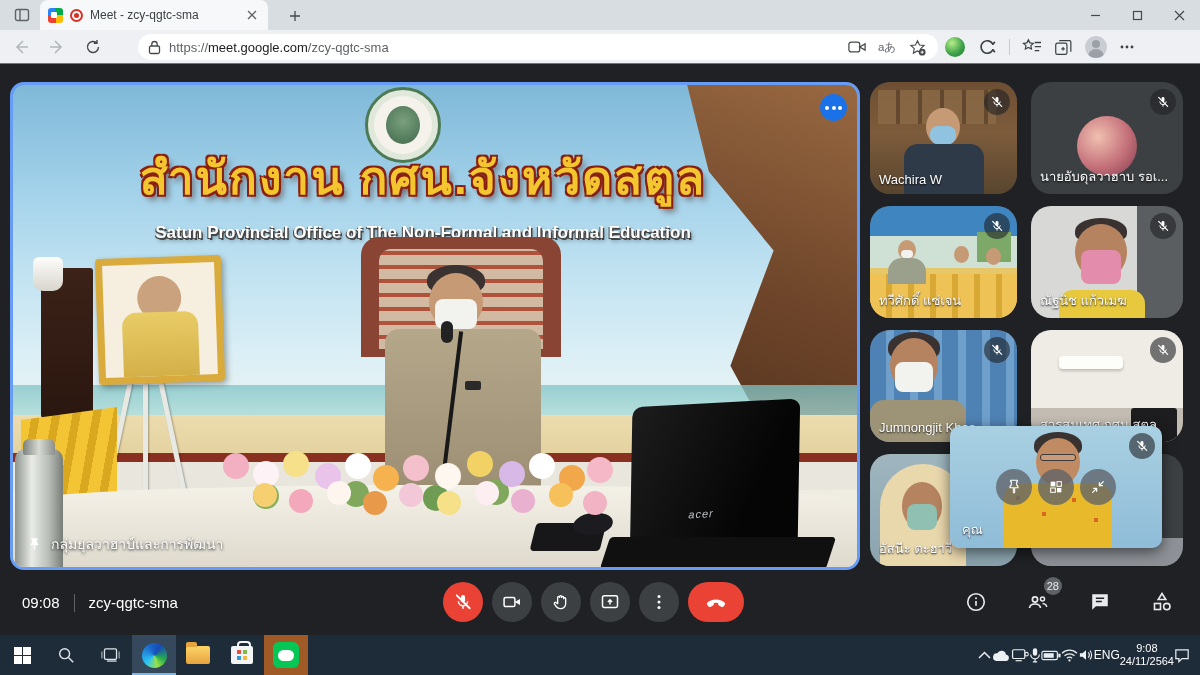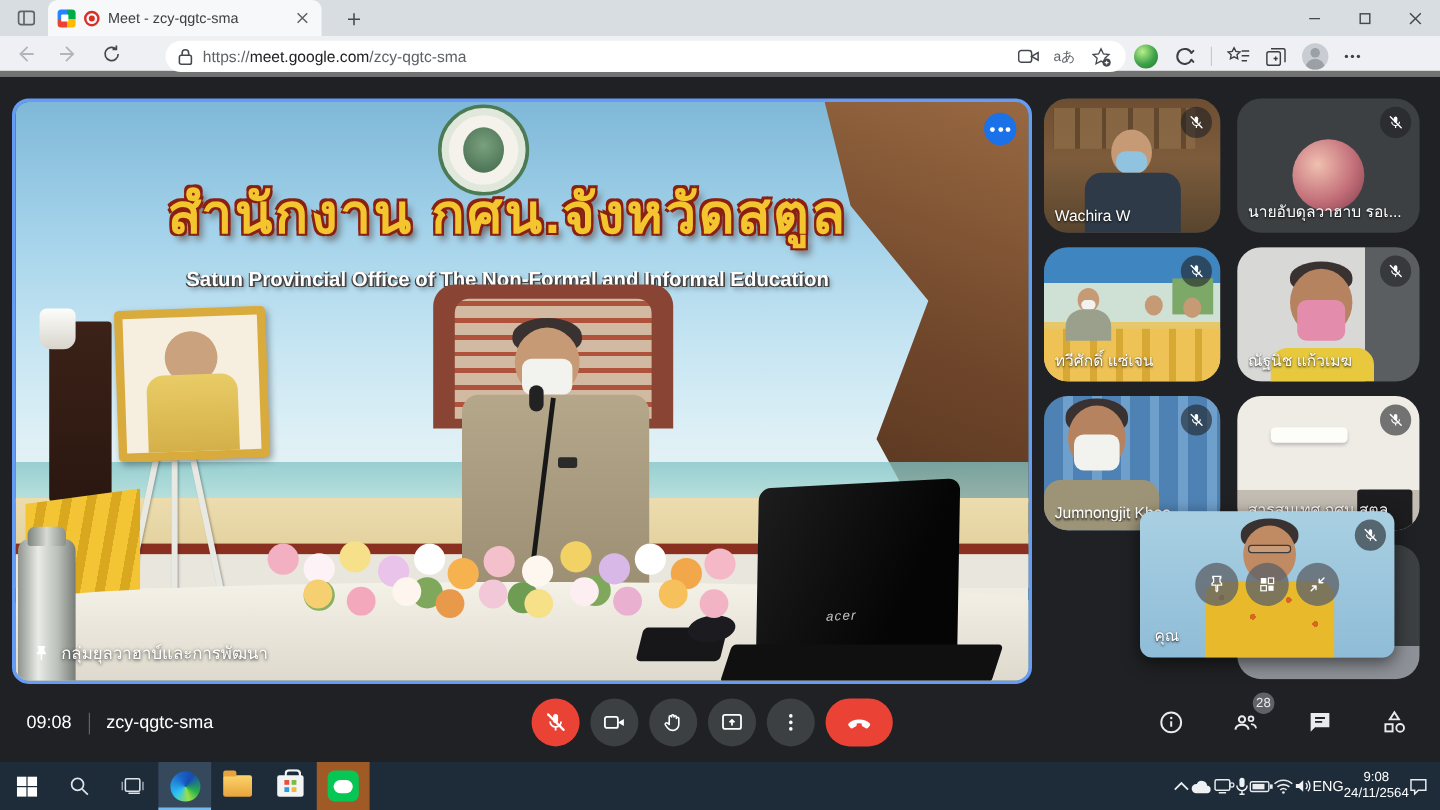--- a/index.html
+++ b/index.html
@@ -16,37 +16,37 @@
   .favicon::after{content:"";position:absolute;left:3px;top:4.5px;width:6px;height:6px;background:#fff;border-radius:1px}
   .recdot{width:13px;height:13px;border-radius:50%;border:2px solid #d93025;display:flex;align-items:center;justify-content:center}
   .recdot::after{content:"";width:5px;height:5px;border-radius:50%;background:#d93025}
   .tabtitle{flex:1;font-size:12px;color:#3c4043;white-space:nowrap;overflow:hidden}
   .tabclose{width:16px;height:16px;display:flex;align-items:center;justify-content:center}
   .newtab{position:absolute;left:284px;top:5px;width:22px;height:22px;display:flex;align-items:center;justify-content:center}
   .wincap{position:absolute;right:0;top:0;height:30px;display:flex}
   .wc{width:42px;height:30px;display:flex;align-items:center;justify-content:center}
 
   
-  .tb{position:absolute;left:0;top:30px;width:1200px;height:34px;background:#eef0f3;border-bottom:5px solid #737373;display:flex;align-items:center}
+  .tb{position:absolute;left:0;top:30px;width:1200px;height:34px;background:#eef0f3;border-bottom:1px solid #737373;display:flex;align-items:center}
   .navbtn{width:30px;height:26px;display:flex;align-items:center;justify-content:center;margin-left:6px}
   .addr{position:absolute;left:138px;top:4px;width:800px;height:26px;background:#fff;border-radius:13px;display:flex;align-items:center;padding:0 10px;gap:8px}
   .url{font-size:13px;color:#5f6368;white-space:nowrap;flex:1}
   .url b{color:#202124;font-weight:normal}
   .aicon{width:22px;height:22px;display:flex;align-items:center;justify-content:center}
   .trg{font-size:11.5px;color:#5f6368}
   .extarea{position:absolute;left:945px;top:4px;height:26px;display:flex;align-items:center;gap:12px}
   .idm{width:20px;height:20px;border-radius:50%;background:radial-gradient(circle at 35% 30%,#b8ef8a,#3fa24a 55%,#1f7a2e)}
   .vsep{width:1px;height:16px;background:#c6cacf}
   .avatar{width:22px;height:22px;border-radius:50%;background:#c9cdd3;position:relative;overflow:hidden}
   .avatar::before{content:"";position:absolute;left:7px;top:4px;width:8px;height:8px;border-radius:50%;background:#9aa0a6}
   .avatar::after{content:"";position:absolute;left:3px;top:13px;width:16px;height:10px;border-radius:8px 8px 0 0;background:#9aa0a6}
 
   
   .meet{position:absolute;left:0;top:64px;width:1200px;height:571px;background:#202124}
-  .maintile{position:absolute;left:10px;top:18px;width:850px;height:488px;border:3px solid #669cf6;border-radius:14px;overflow:hidden;background:#14532d}
+  .maintile{position:absolute;left:10px;top:18px;width:850px;height:488px;border:3px solid #669cf6;border-radius:14px;overflow:hidden;background:#3b82f6}
   .scene{position:absolute;inset:0;background:linear-gradient(180deg,#7fb8d8 0%,#a3d2ea 22%,#c6e5f2 42%,#def0f6 58%,#e9f2ef 70%,#efece2 76%)}
   .abs{position:absolute}
   .cliff{right:-30px;top:0;width:270px;height:360px;background:linear-gradient(200deg,#9a6a42,#6e452a 55%,#4f301c);clip-path:polygon(26% 0,100% 0,100% 100%,58% 100%,42% 78%,58% 46%,34% 24%)}
   .sea{left:0;top:300px;width:850px;height:34px;background:linear-gradient(#7fc3c6,#abdcd6);opacity:.75}
   .sand{left:0;top:330px;width:850px;height:40px;background:linear-gradient(#ecdcae,#e4d2a0)}
   .wainred{left:0;top:368px;width:850px;height:9px;background:#8a3020}
   .wallwhite{left:0;top:377px;width:850px;height:28px;background:#e9e6dd}
   .deskw{left:0;top:400px;width:850px;height:85px;background:linear-gradient(#f4f1e8,#ded9cc);border-radius:50% 50% 0 0/18px}
   .seal{left:352px;top:2px;width:76px;height:76px;border-radius:50%;background:#f4f2ea;border:3px solid #4c7a54;box-shadow:inset 0 0 0 6px #dfe8da}
   .seal::after{content:"";position:absolute;left:18px;top:16px;width:34px;height:38px;border-radius:50%;background:radial-gradient(circle at 50% 40%,#7aa07e,#40684a)}
@@ -402,20 +402,28 @@
       <div class="micchip">
           <svg width="14" height="14" viewBox="0 0 24 24">
             <rect x="9.5" y="3.5" width="5" height="9" rx="2.5" fill="#fff"></rect>
             <path d="M6.5 11a5.5 5.5 0 0 0 11 0M12 16.5V20" stroke="#fff" stroke-width="1.7" fill="none"></path>
             <path d="M4.5 4l15.5 15.5" stroke="#fff" stroke-width="2" stroke-linecap="round"></path>
           </svg>
         </div>
       <div class="pname">สารสนเทศ กศน สตูล</div>
     </div>
 
+    <div class="ptile" style="left:870px;top:390px;width:147px;height:112px">
+      <div class="pscene p7">
+        <div class="hijab"></div>
+        <div class="abs head" style="left:32px;top:28px;width:40px;height:48px;background:#b5835f"></div>
+        <div class="abs maskw" style="left:37px;top:50px;width:30px;height:26px;background:#8fc0b2"></div>
+      </div>
+      <div class="pname">อัสนีะ ตะฮาวี</div>
+    </div>
     <div class="ptile" style="left:1031px;top:390px;width:152px;height:112px">
       <div class="pscene p8"></div>
       <div class="pname"></div>
     </div>
 
     <div class="selfview">
       <div class="abs hair" style="left:84px;top:6px;width:48px;height:26px"></div>
       <div class="abs head" style="left:86px;top:12px;width:44px;height:48px;background:#c08a62"></div>
       <div class="abs" style="left:90px;top:28px;width:36px;height:7px;border:1.5px solid #3a3a3a;border-radius:3px;background:rgba(255,255,255,.15)"></div>
       <div class="abs torso" style="left:54px;top:58px;width:108px;height:64px;background:#e8b92a;background-image:radial-gradient(circle 4px at 14px 14px,#d86820 60%,transparent 61%),radial-gradient(circle 4px at 40px 30px,#d86820 60%,transparent 61%),radial-gradient(circle 4px at 70px 16px,#d86820 60%,transparent 61%),radial-gradient(circle 4px at 92px 36px,#d86820 60%,transparent 61%)"></div>

